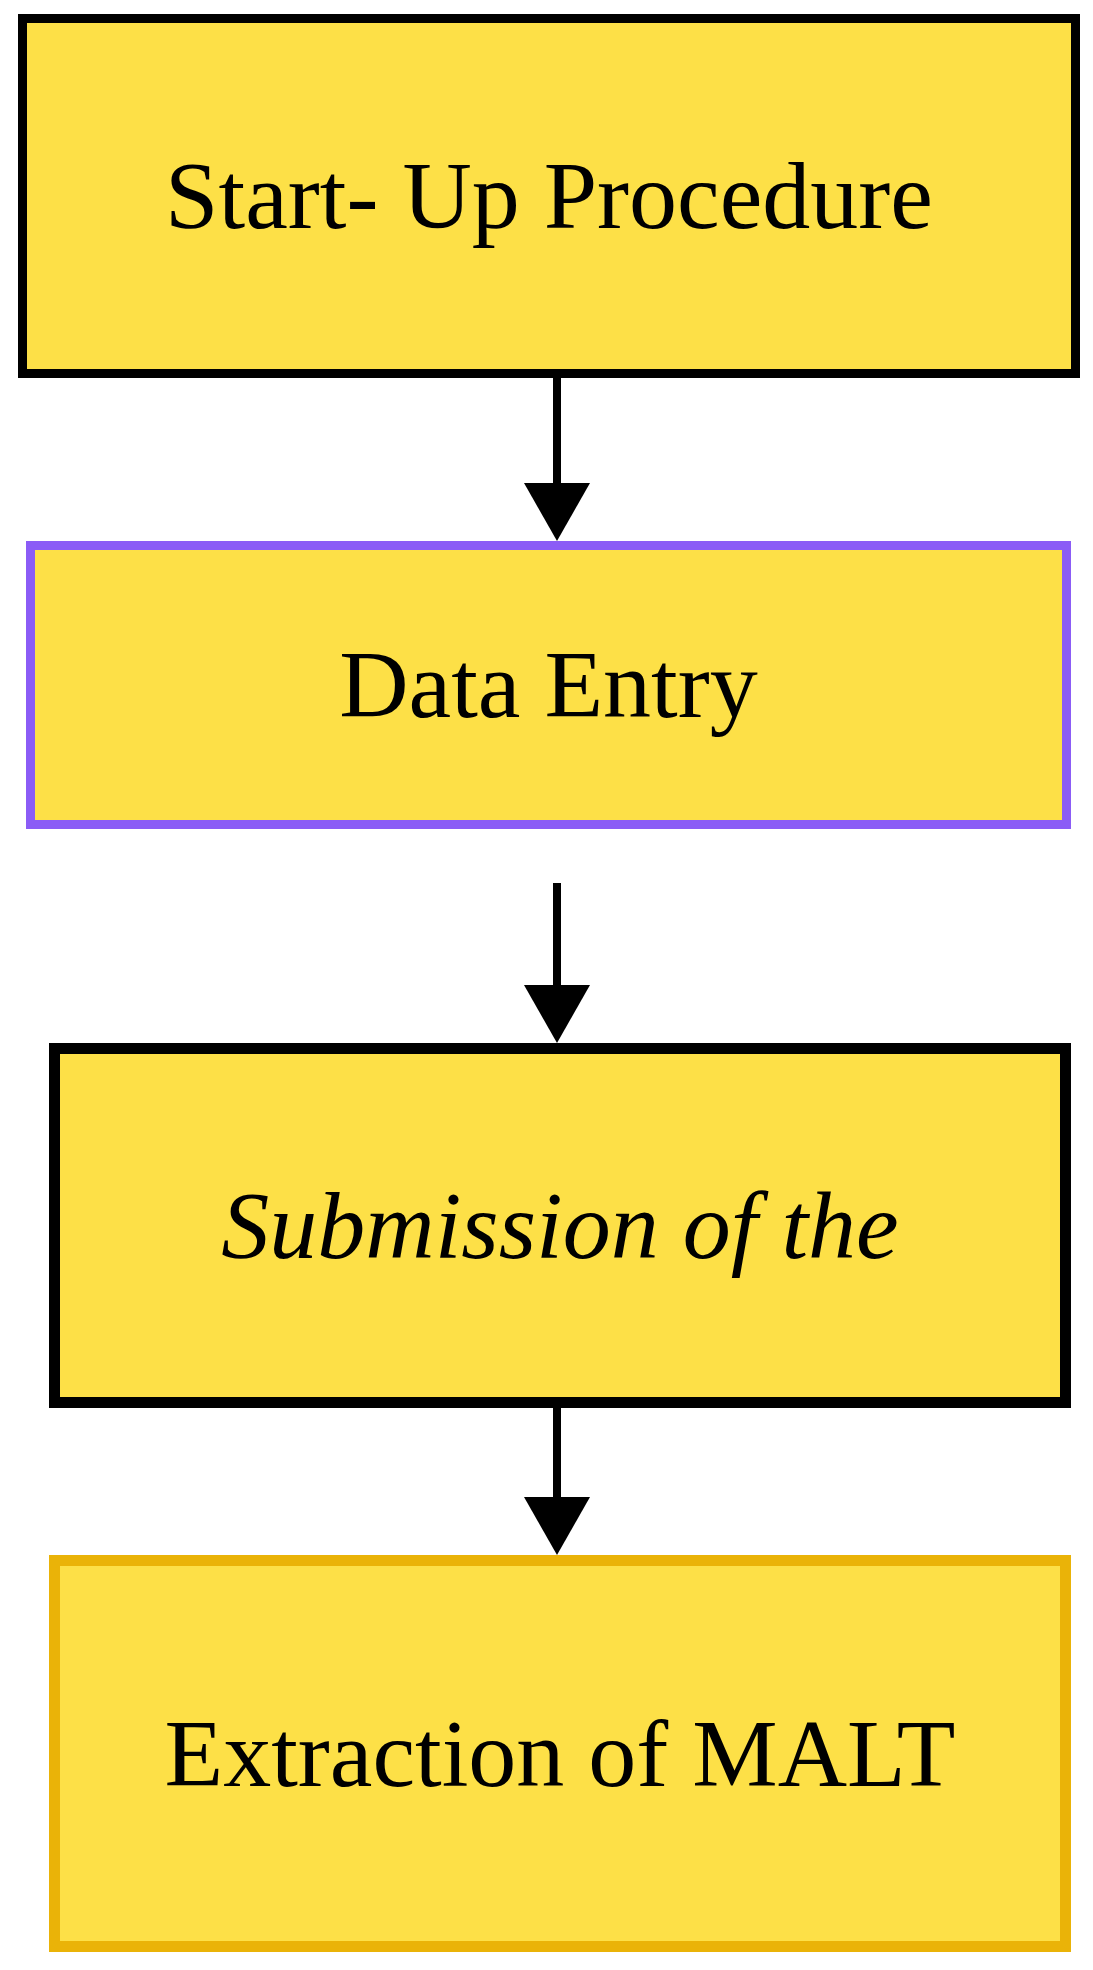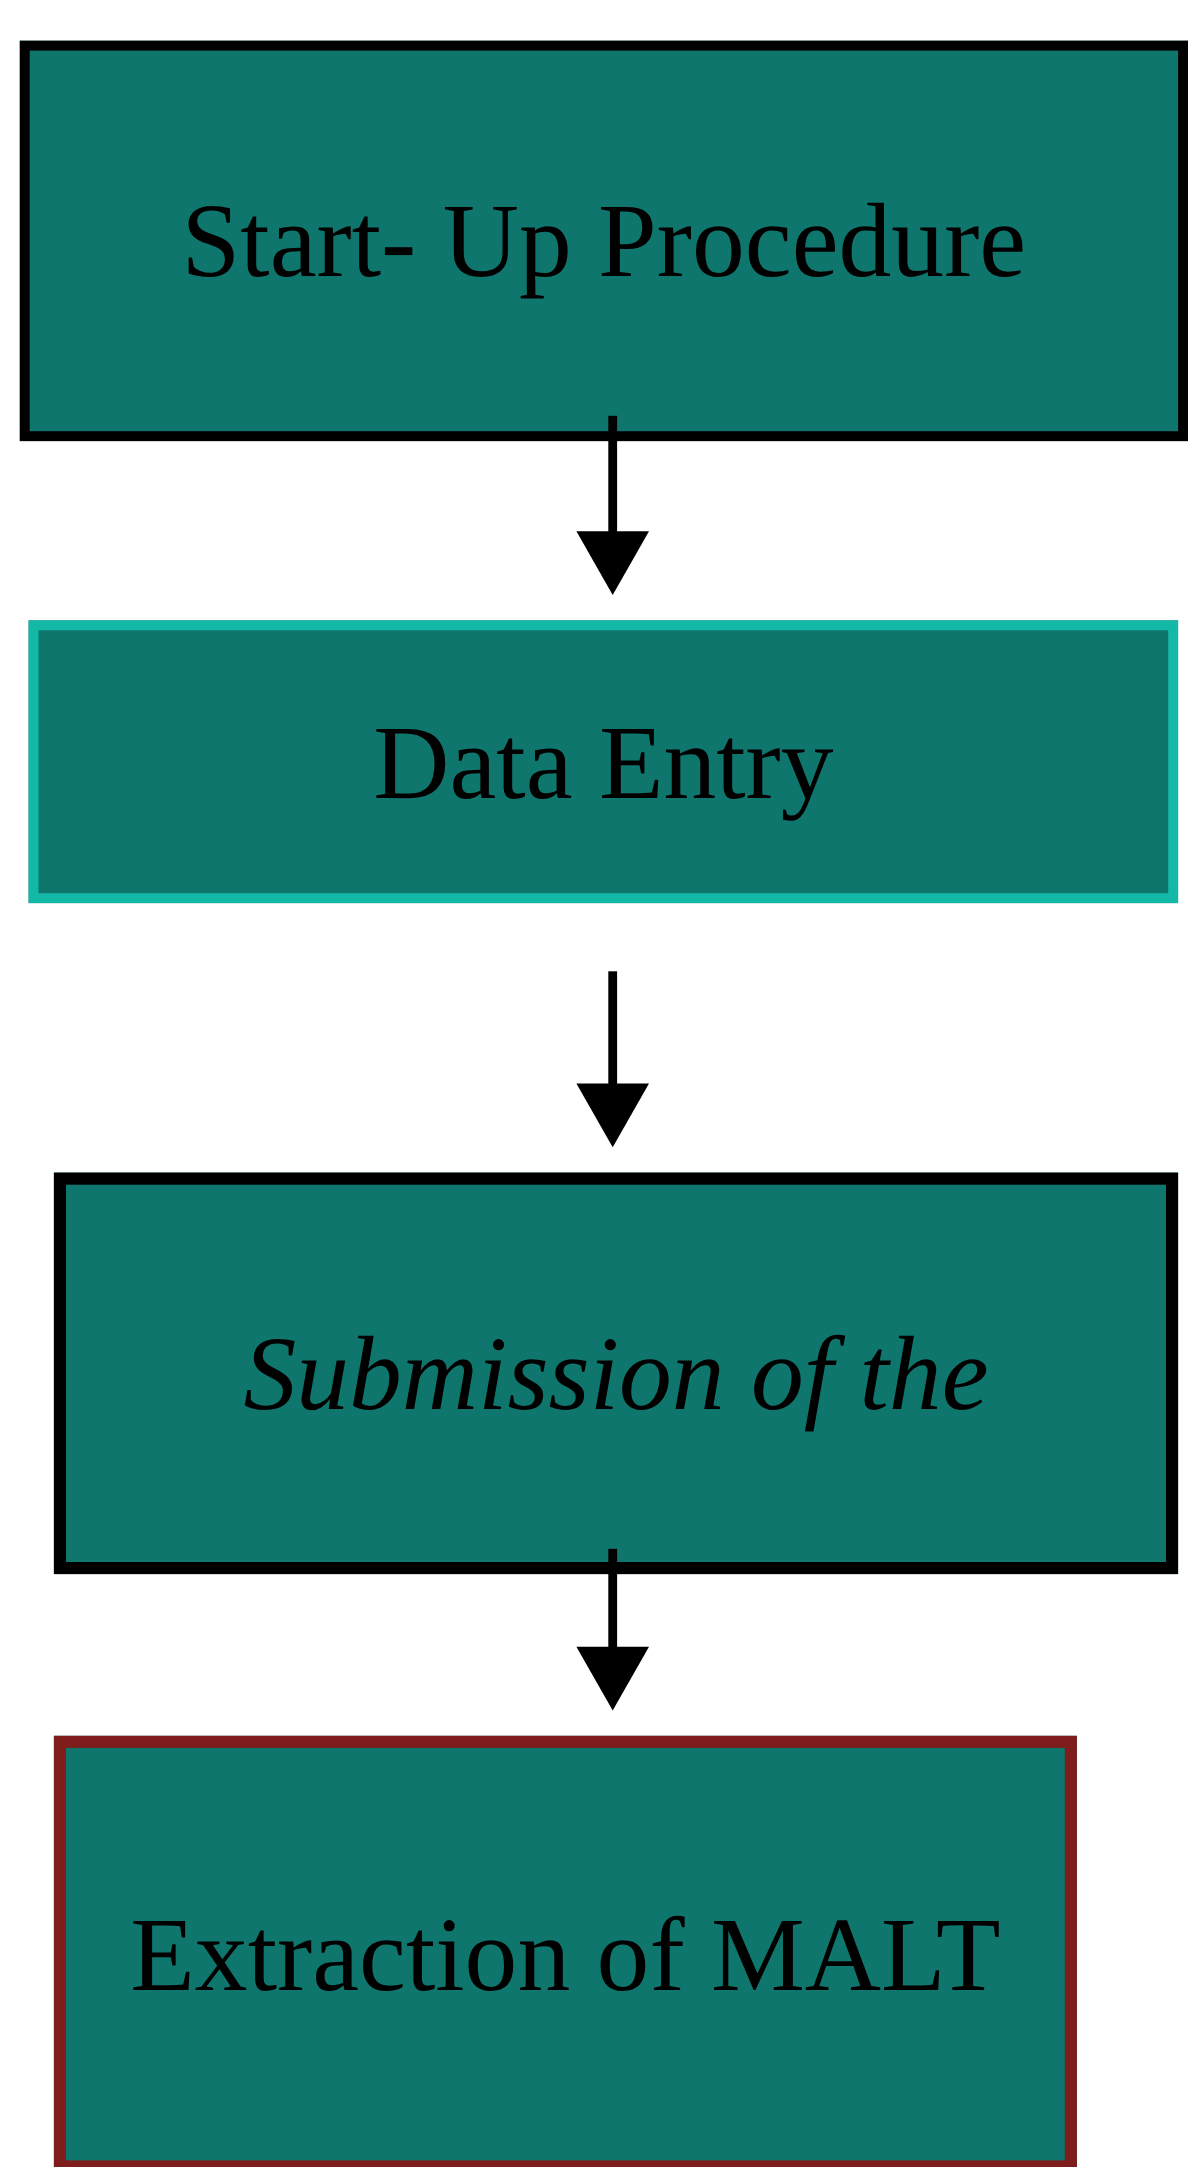--- a/index.html
+++ b/index.html
@@ -11,38 +11,37 @@
     position: relative;
     width: 1093px;
     height: 1970px;
     background: #ffffff;
     overflow: hidden;
     font-family: "Liberation Serif", "DejaVu Serif", serif;
   }
   .flow-box {
     position: absolute;
     box-sizing: border-box;
-    background: #0f766e;
+    background: #fde047;
     display: flex;
     flex-direction: column;
     justify-content: center;
     align-items: center;
     text-align: center;
     font-size: 96px;
     color: #000000;
-    margin-top: 23px;
   }
   .flow-box .box-line {
     line-height: 1.7;
     white-space: nowrap;
   }
   .box1 { left: 18px;  top: 14px;   width: 1062px; height: 364px; border: 9px solid #000; }
-  .box2 { left: 26px;  top: 541px;  width: 1045px; height: 257px; border: 9px solid #14b8a6; }
+  .box2 { left: 26px;  top: 541px;  width: 1045px; height: 288px; border: 9px solid #8b5cf6; }
   .box3 { left: 49px;  top: 1043px; width: 1022px; height: 365px; border: 11px solid #000; font-style: italic; }
-  .box4 { left: 49px;  top: 1555px; width: 930px; height: 397px; border: 11px solid #7f1d1d; }
+  .box4 { left: 49px;  top: 1555px; width: 1022px; height: 397px; border: 11px solid #eab308; }
 
   .arrow {
     position: absolute;
     left: 524px;
     width: 66px;
   }
   .arrow1 { top: 378px; height: 163px; }
   .arrow2 { top: 883px; height: 160px; }
   .arrow3 { top: 1408px; height: 147px; }
   .arrow-line {

